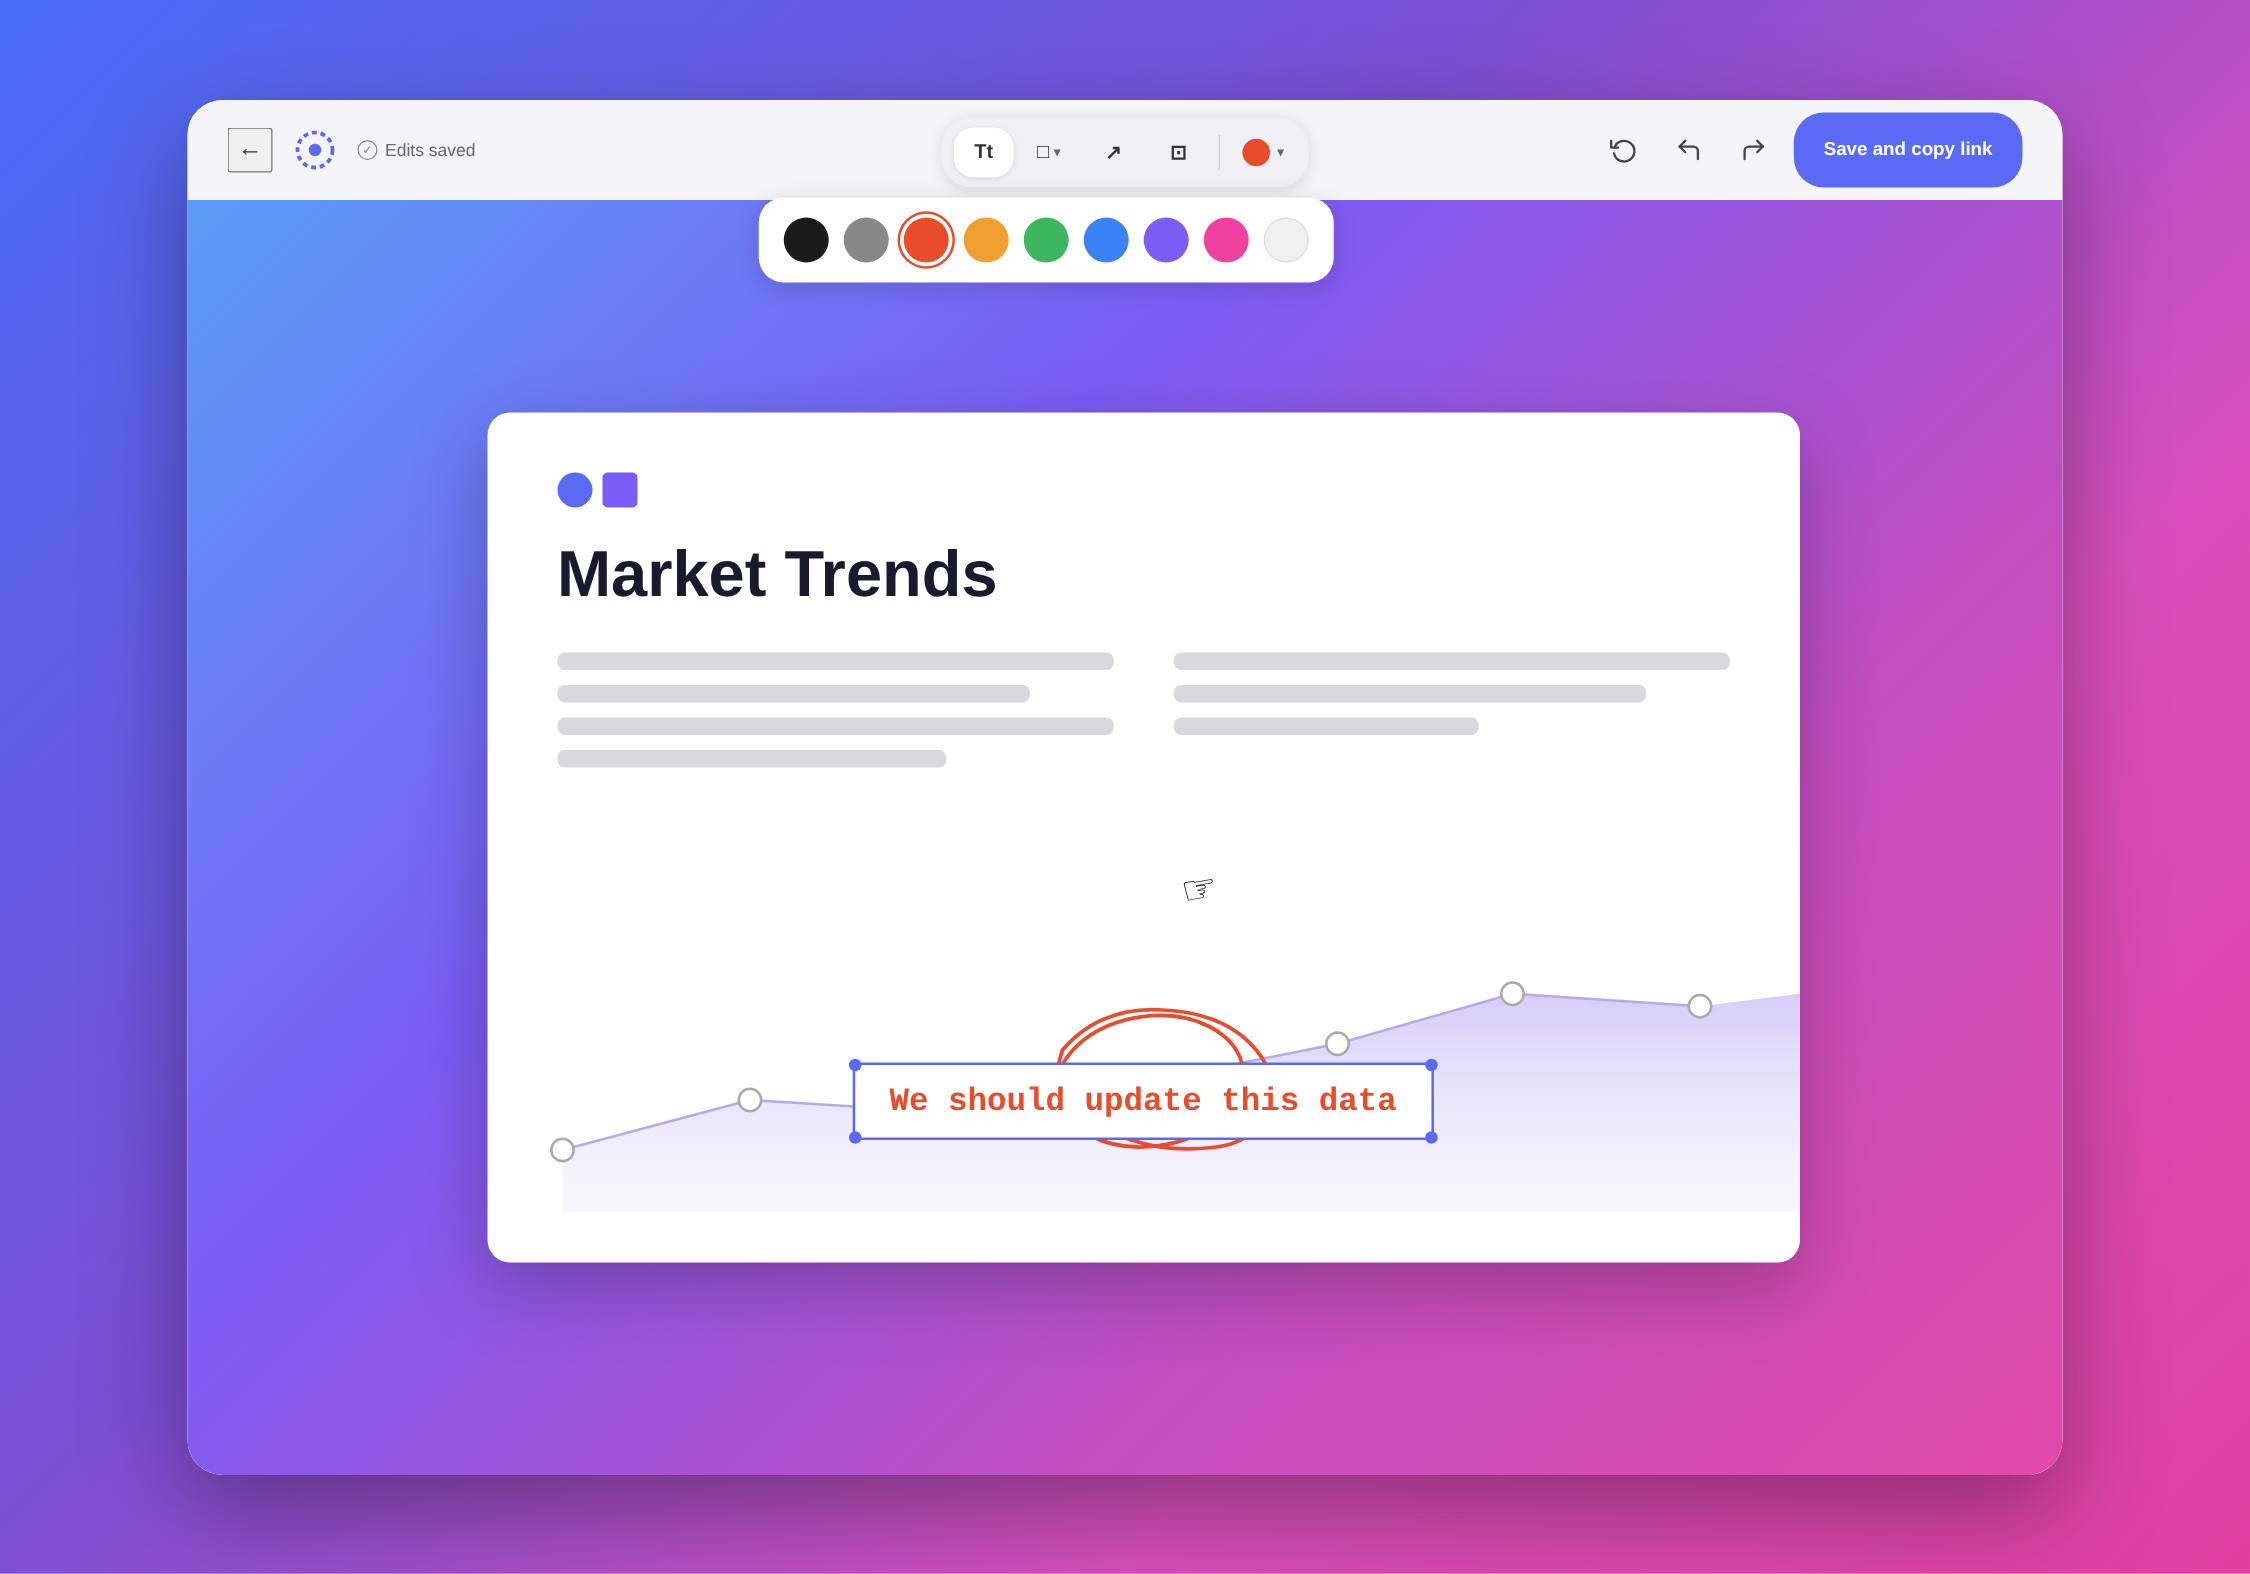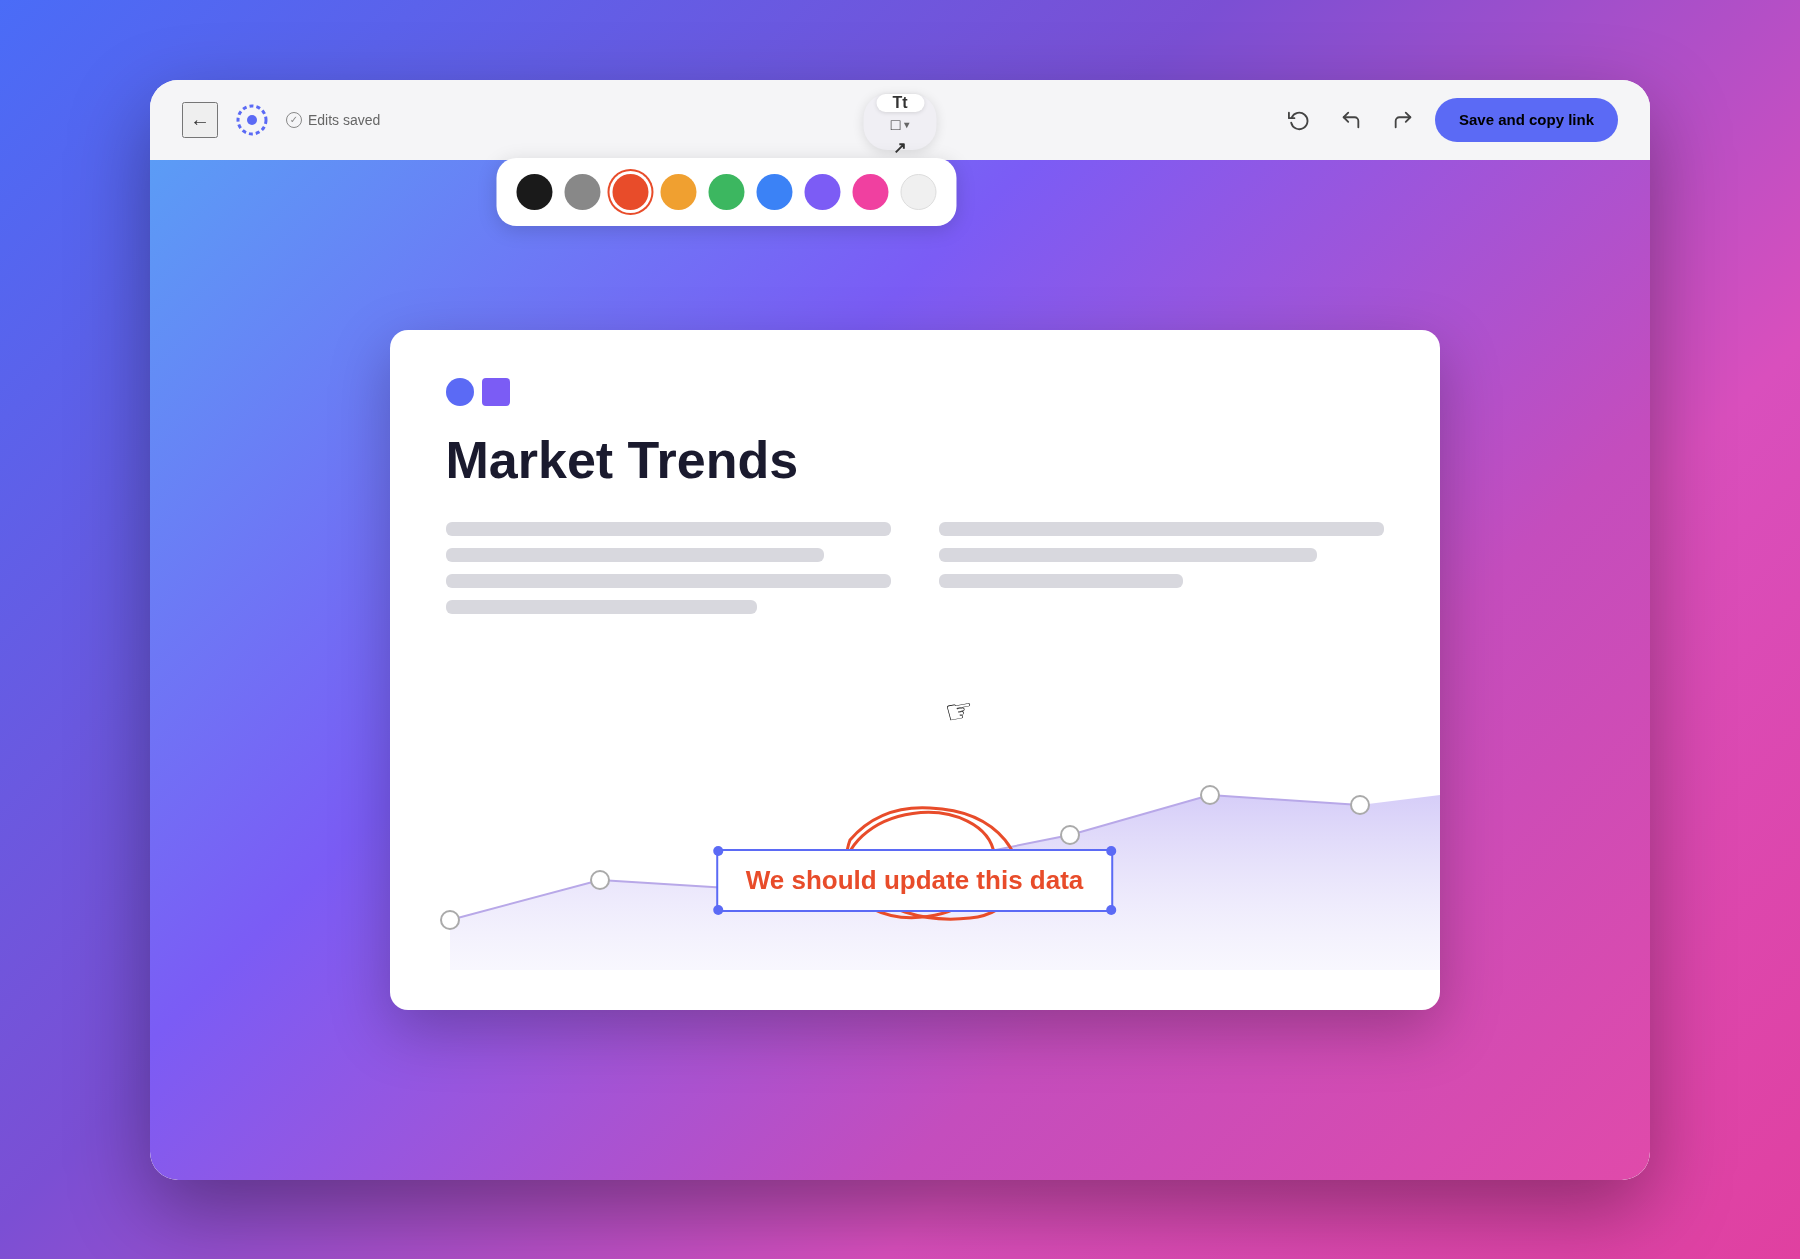--- a/index.html
+++ b/index.html
@@ -87,21 +87,20 @@
 
     .toolbar {
       background: #f0eff4;
       border-radius: 24px;
       height: 56px;
       display: flex;
       align-items: center;
       padding: 0 10px;
       gap: 4px;
       box-shadow: 0 2px 12px rgba(0,0,0,0.12);
-      flex-direction: column;
     }
 
     .toolbar-btn {
       height: 40px;
       min-width: 48px;
       border-radius: 16px;
       border: none;
       background: transparent;
       cursor: pointer;
       display: flex;
@@ -180,25 +179,25 @@
       border: none;
       cursor: pointer;
       display: flex; align-items: center; justify-content: center;
       color: #444;
       font-size: 20px;
       border-radius: 50%;
     }
 
     .save-copy-btn {
       background: #5b6af5;
-      color: #000000;
+      color: #ffffff;
       border: none;
       border-radius: 24px;
       padding: 0 24px;
-      height: 44px;
+      height: 60px;
       font-size: 15px;
       font-weight: 600;
       cursor: pointer;
       white-space: nowrap;
     }
 
     
     .canvas-area {
       flex: 1;
       background: linear-gradient(135deg, #5b9cf6 0%, #7b5cf5 35%, #c44dbd 70%, #e04aaa 100%);
@@ -289,20 +288,21 @@
       border-radius: 6px;
       padding: 14px 28px;
       background: white;
       white-space: nowrap;
     }
 
     .annotation-text {
       color: #e84c2a;
       font-size: 26px;
       font-weight: 600;
+      font-family: Liberation Mono, monospace;
     }
 
     
     .handle {
       width: 10px; height: 10px;
       border-radius: 50%;
       background: #5b6af5;
       position: absolute;
     }
     .handle.tl { top: -5px; left: -5px; }

